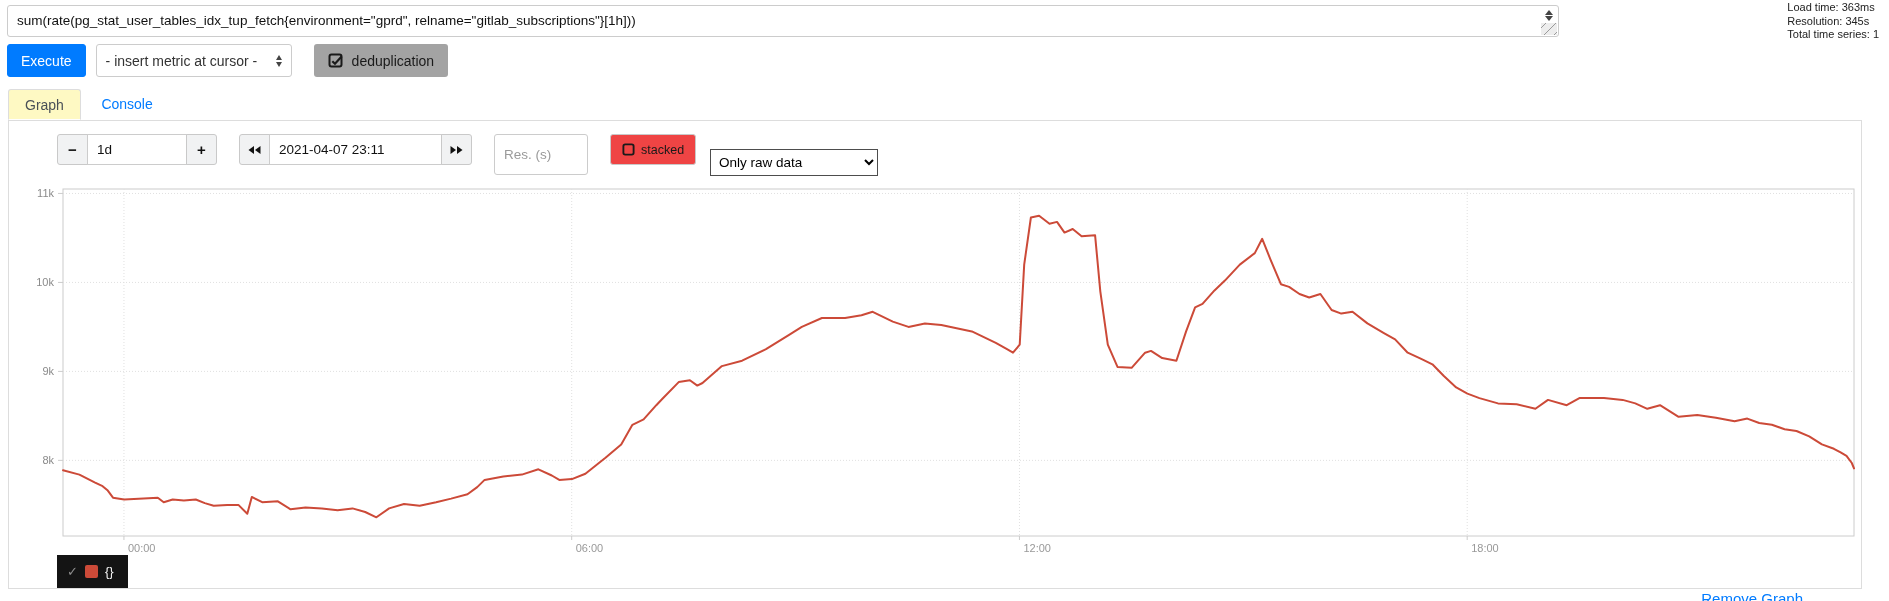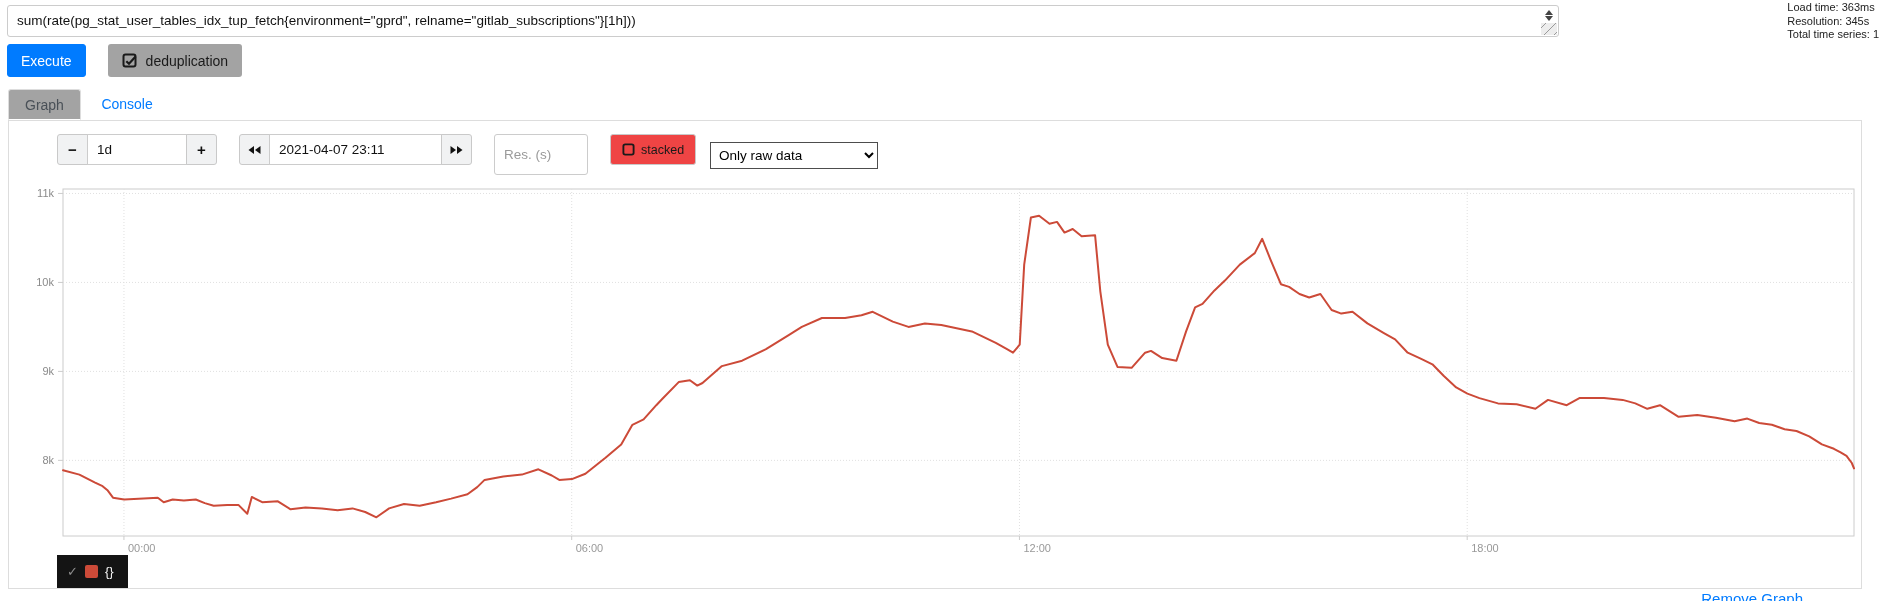--- a/index.html
+++ b/index.html
@@ -33,21 +33,21 @@
   .updown .tri-up, .updown .tri-down { border-left-width:3.5px; border-right-width:3.5px; }
   .btn-gray { margin-left:22px; height:33px; display:flex; align-items:center; gap:8px; padding:0 14px;
               background:#a3a3a3; border:none; border-radius:3px; font-size:14px; color:#1a1a1a; cursor:pointer;
               font-family:"Liberation Sans", sans-serif; }
   .cb-icon { display:block; }
 
   
   .tabs-panel { position:absolute; left:8px; top:88px; width:1854px; }
   .tabs { height:33px; border-bottom:1px solid #ddd; padding-left:0; }
   .tab { display:inline-block; padding:7px 16px 6px; font-size:14px; cursor:pointer; }
-  .tab.active { border:1px solid #ddd; border-bottom:1px solid #fff; background:#a3a3a3;
+  .tab.active { border:1px solid #ddd; border-bottom:1px solid #fff; background:#fef9c3;
                 border-radius:3px 3px 0 0; color:#495057; position:relative; top:1px;text-align:right; }
   .tab.link { color:#007bff; }
   .panel { border:1px solid #ddd; border-top:none; height:468px; position:relative; background:#fff; }
 
   
   .controls { position:absolute; left:48px; top:13px; display:flex; align-items:flex-start; }
   .ig { display:flex; }
   .ig + .ig, .ctl { margin-left:22px; }
   .ig-btn { width:31px; height:31px; background:#f1f2f3; border:1px solid #c9c9c9; color:#111;
             font-size:15px; font-weight:bold; display:flex; align-items:center; justify-content:center; cursor:pointer; }
@@ -56,21 +56,21 @@
   .ig-input { height:31px; border:1px solid #ccc; padding:0 9px; font-size:13.5px; color:#111;
               font-family:"Liberation Sans", sans-serif; margin-left:-1px; outline:none; }
   .w-range { width:100px; }
   .w-date  { width:173px; }
   .res-input { height:41px; width:94px; border:1px solid #ccc; border-radius:3px; padding:0 9px;
                font-size:13.5px; font-family:"Liberation Sans", sans-serif; outline:none; }
   .res-input::placeholder { color:#9a9a9a; }
   .btn-stacked { height:31px; display:flex; align-items:center; gap:6px; padding:0 11px; background:#ef4444;
                  border:1px solid #c9c9c9; border-radius:3px; font-size:12.5px; color:#1a1a1a; cursor:pointer;
                  font-family:"Liberation Sans", sans-serif; }
-  .raw-select { margin-left:14px; margin-top:8px; height:27px; width:168px; border:1px solid #4d4d4d;
+  .raw-select { margin-left:14px; margin-top:15px; height:27px; width:168px; border:1px solid #4d4d4d;
                 font-size:13.5px; font-family:"Liberation Sans", sans-serif; background:#fff; color:#000;
                 padding:0 4px; }
 
   
   .chart-area { position:absolute; left:0; top:62px; width:1852px; height:378px; }
 
   
   .legend { position:absolute; left:48px; top:434px; }
   .legend-item { display:inline-flex; align-items:center; gap:7px; background:#141414; color:#fff;
                  padding:9px 14px 9px 10px; cursor:pointer; }
@@ -96,20 +96,27 @@
 
 <div class="stats">
   <div>Load time: 363ms</div>
   <div>Resolution: 345s</div>
   <div>Total time series: 1</div>
 </div>
 
 <div class="exec-row">
   <button class="btn-execute">Execute</button>
 
+  <div class="metric-select">
+    <span>- insert metric at cursor -</span>
+    <span class="updown">
+      <span class="tri-up"></span>
+        <span class="tri-down"></span>
+    </span>
+  </div>
 
   <button class="btn-gray">
     <svg class="cb-icon" width="16" height="16" viewBox="0 0 16 16">
       <rect x="1.5" y="1.5" width="12" height="12" rx="2" fill="none" stroke="#1a1a1a" stroke-width="2"></rect>
       <path d="M4.3 8.2 L7 10.8 L13.6 3.6" fill="none" stroke="#1a1a1a" stroke-width="2.2"></path>
     </svg>
     <span>deduplication</span>
   </button>
 
 </div>

